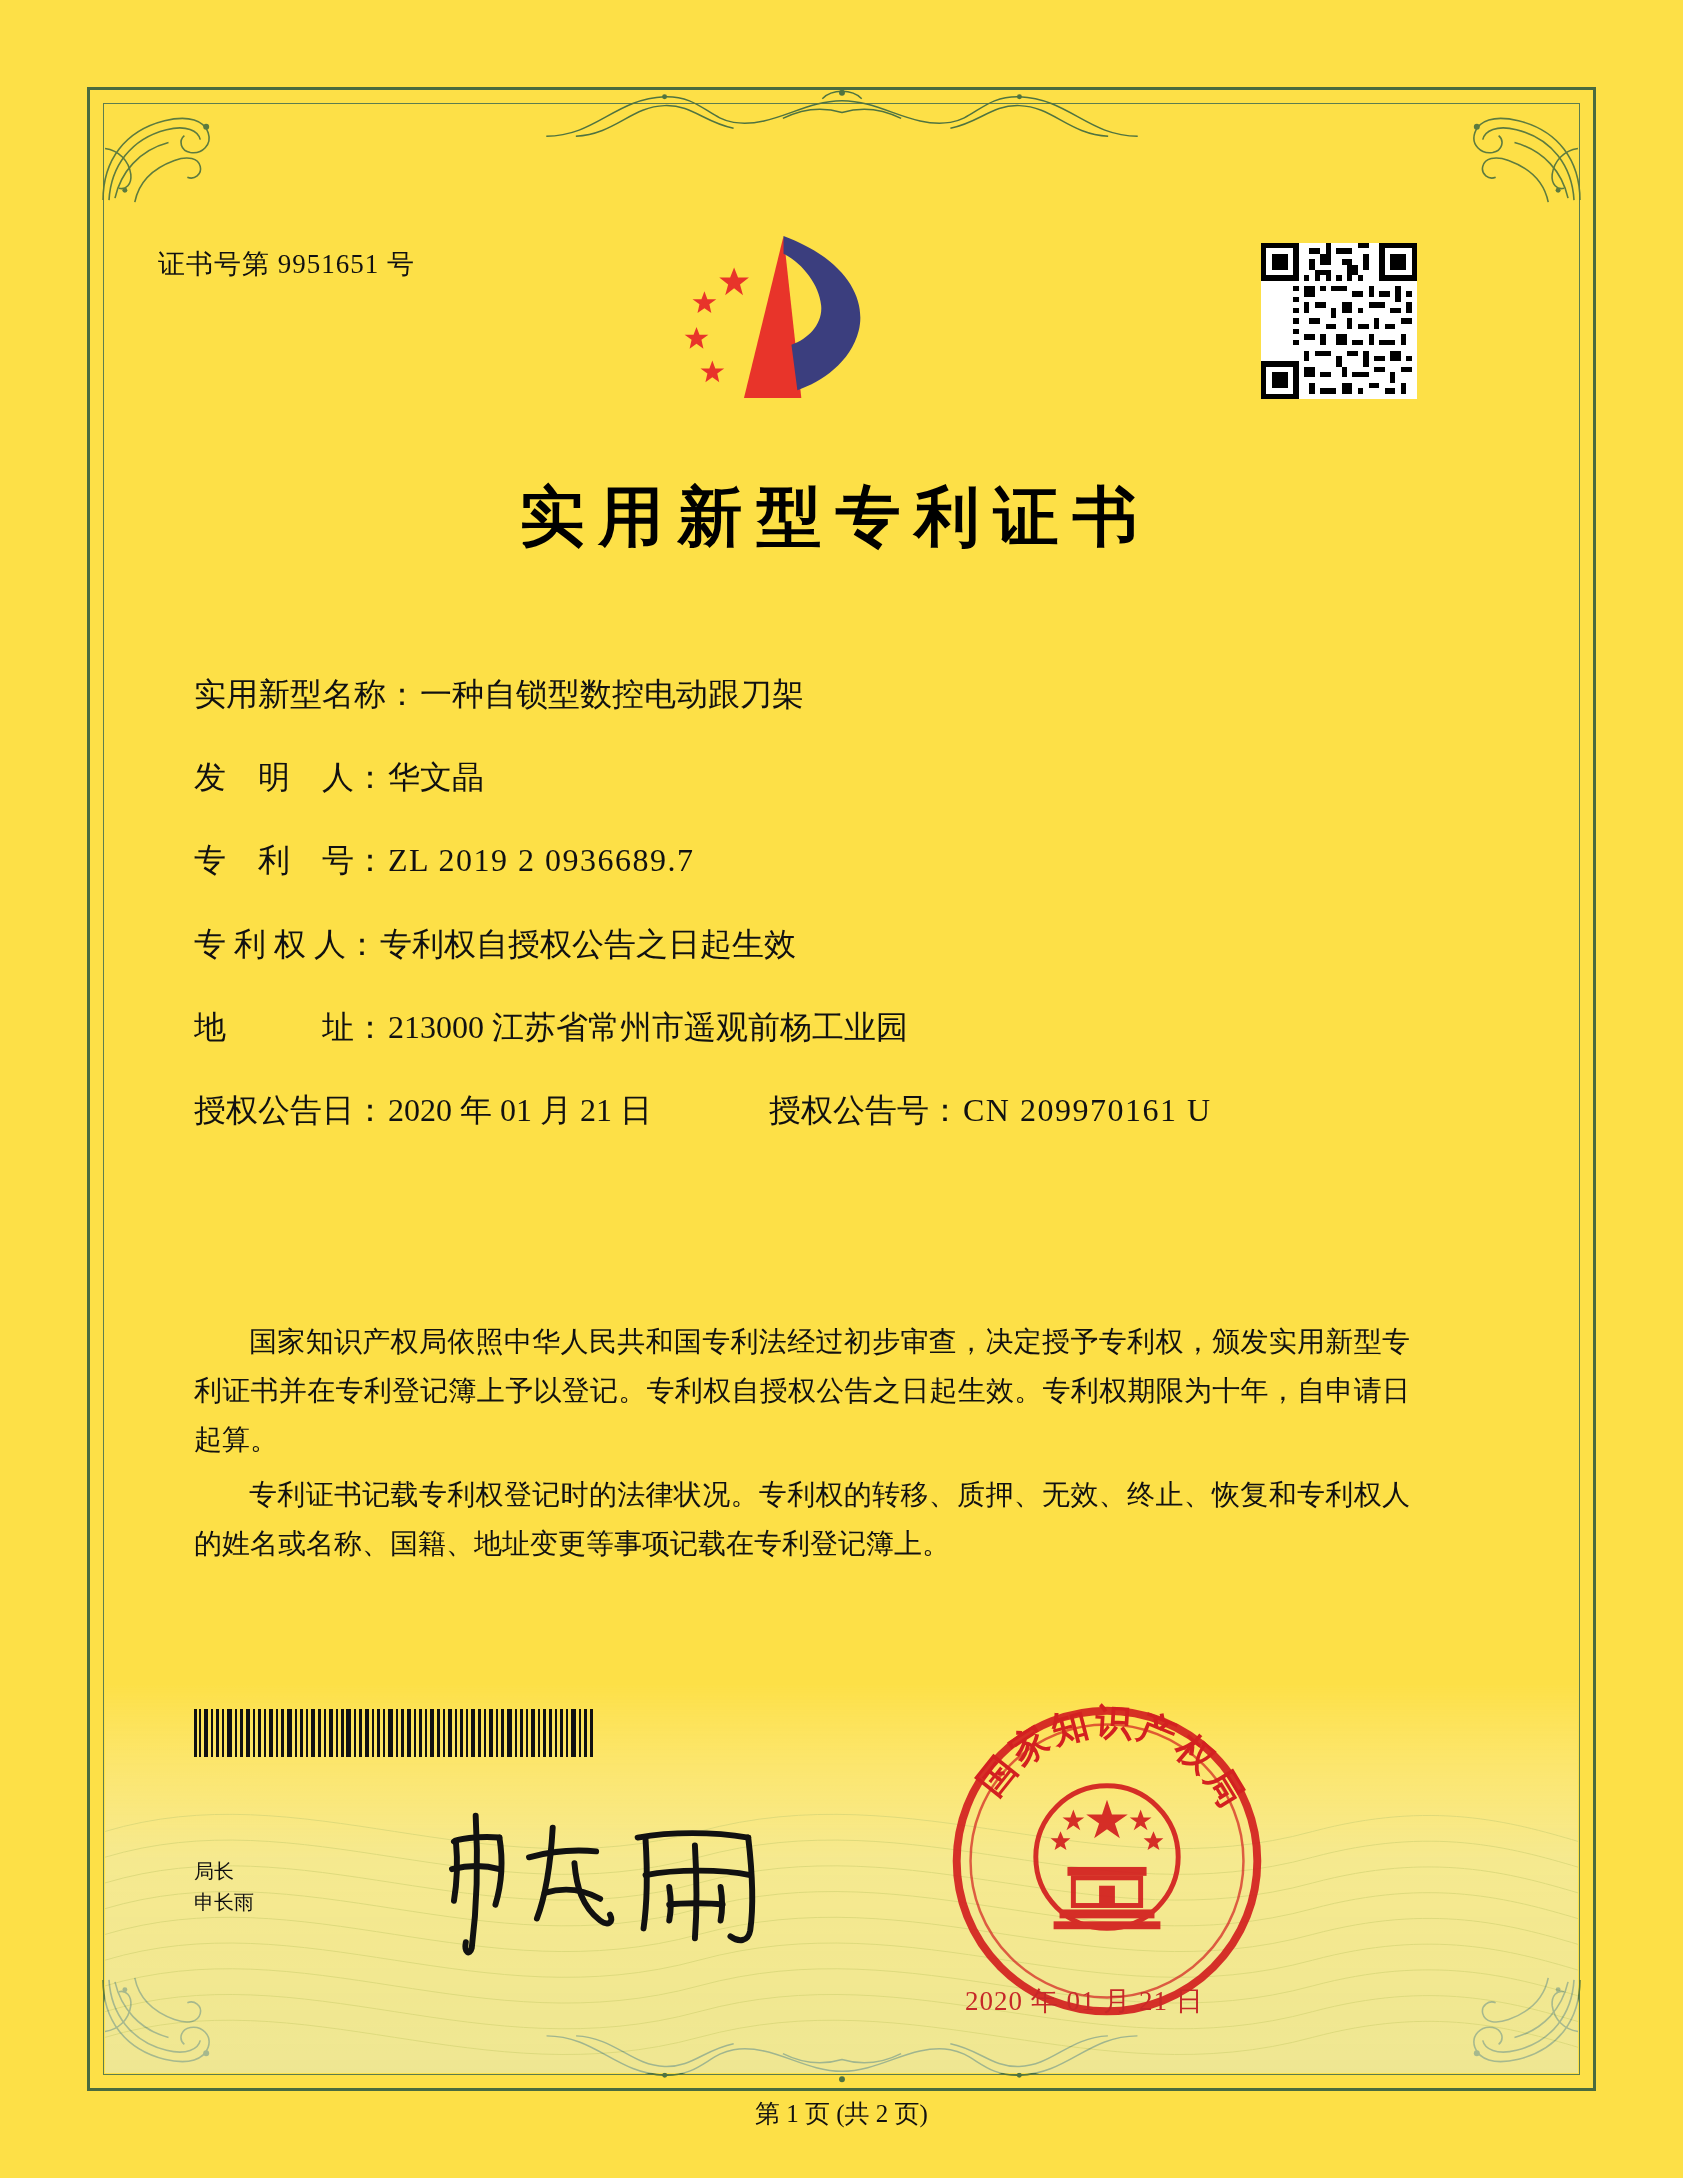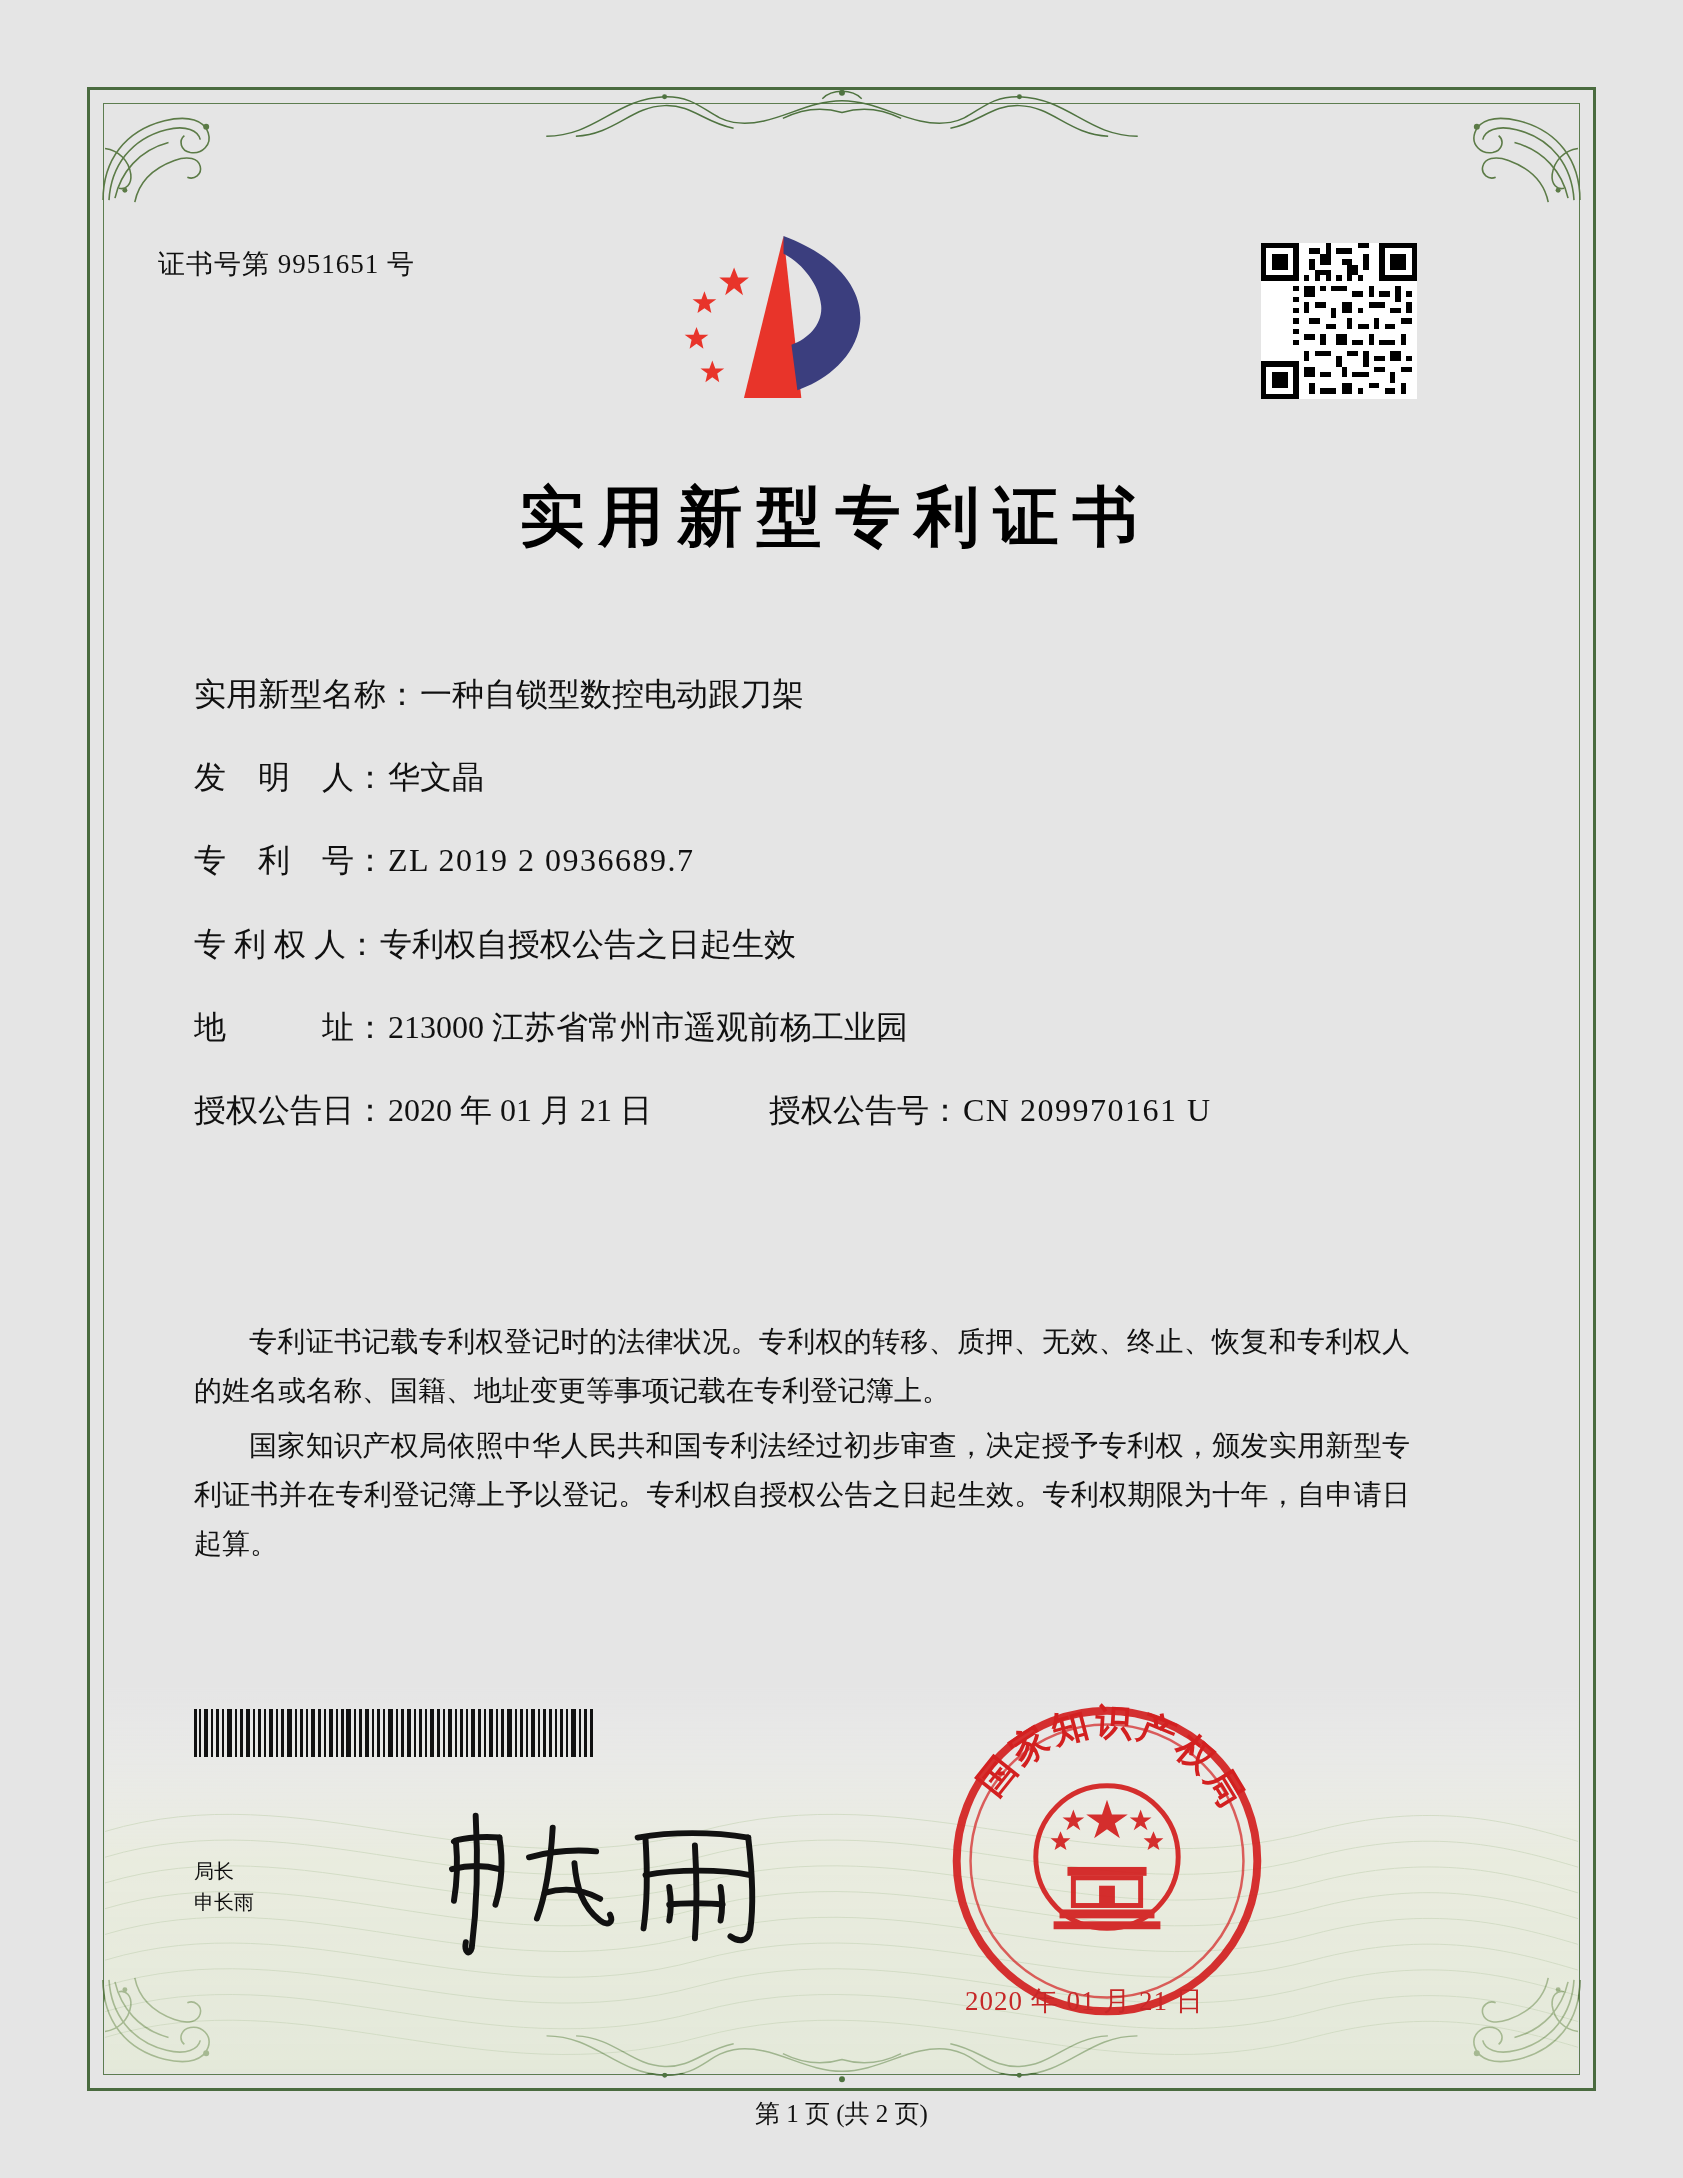--- a/index.html
+++ b/index.html
@@ -15,21 +15,21 @@
     position: relative;
     overflow: hidden;
   }
 
   
   .page {
     position: absolute;
     left: 0; top: 0;
     width: 1683px;
     height: 2178px;
-    background: #e5e5e5;
+    background: #fde047;
   }
 
   .border-outer {
     position: absolute;
     left: 87px; top: 87px;
     width: 1509px;
     height: 2004px;
     border: 3px solid #4a6b3f;
     box-sizing: border-box;
   }
@@ -463,22 +463,22 @@
     </div>
     <div class="field-row dual">
       <span class="field-label">授权公告日：</span>
       <span class="field-value">2020 年 01 月 21 日</span>
       <span class="field-label second-label">授权公告号：</span>
       <span class="field-value mono">CN 209970161 U</span>
     </div>
   </div>
 
   <div class="body-text">
+    <p>国家知识产权局依照中华人民共和国专利法经过初步审查，决定授予专利权，颁发实用新型专利证书并在专利登记簿上予以登记。专利权自授权公告之日起生效。专利权期限为十年，自申请日起算。</p>
     <p>专利证书记载专利权登记时的法律状况。专利权的转移、质押、无效、终止、恢复和专利权人的姓名或名称、国籍、地址变更等事项记载在专利登记簿上。</p>
-    <p>国家知识产权局依照中华人民共和国专利法经过初步审查，决定授予专利权，颁发实用新型专利证书并在专利登记簿上予以登记。专利权自授权公告之日起生效。专利权期限为十年，自申请日起算。</p>
   </div>
 
   <div class="barcode">
     <svg viewBox="0 0 410 48" shape-rendering="crispEdges">
       <g fill="#111111">
         <rect x="0" y="0" width="3" height="48"></rect>
           <rect x="5" y="0" width="2" height="48"></rect>
         <rect x="10" y="0" width="4" height="48"></rect>
           <rect x="17" y="0" width="2" height="48"></rect>
         <rect x="22" y="0" width="3" height="48"></rect>

